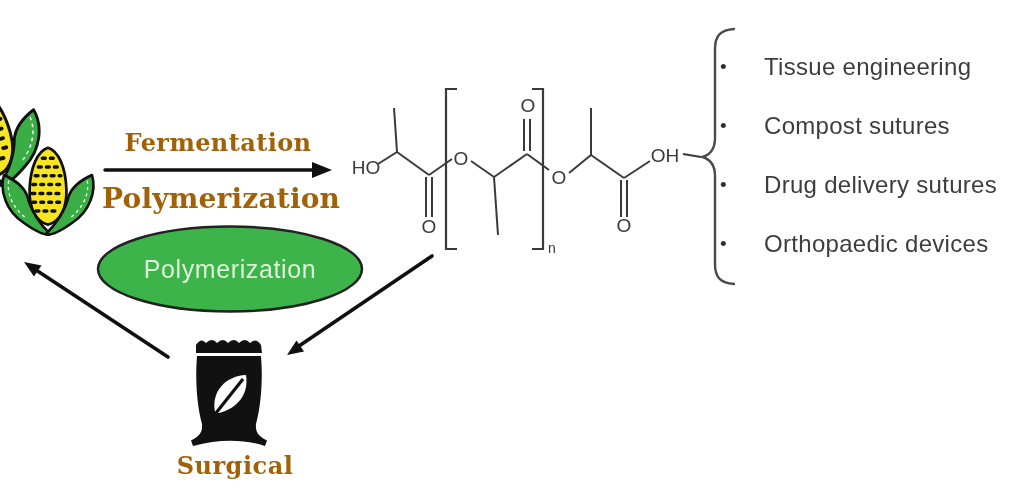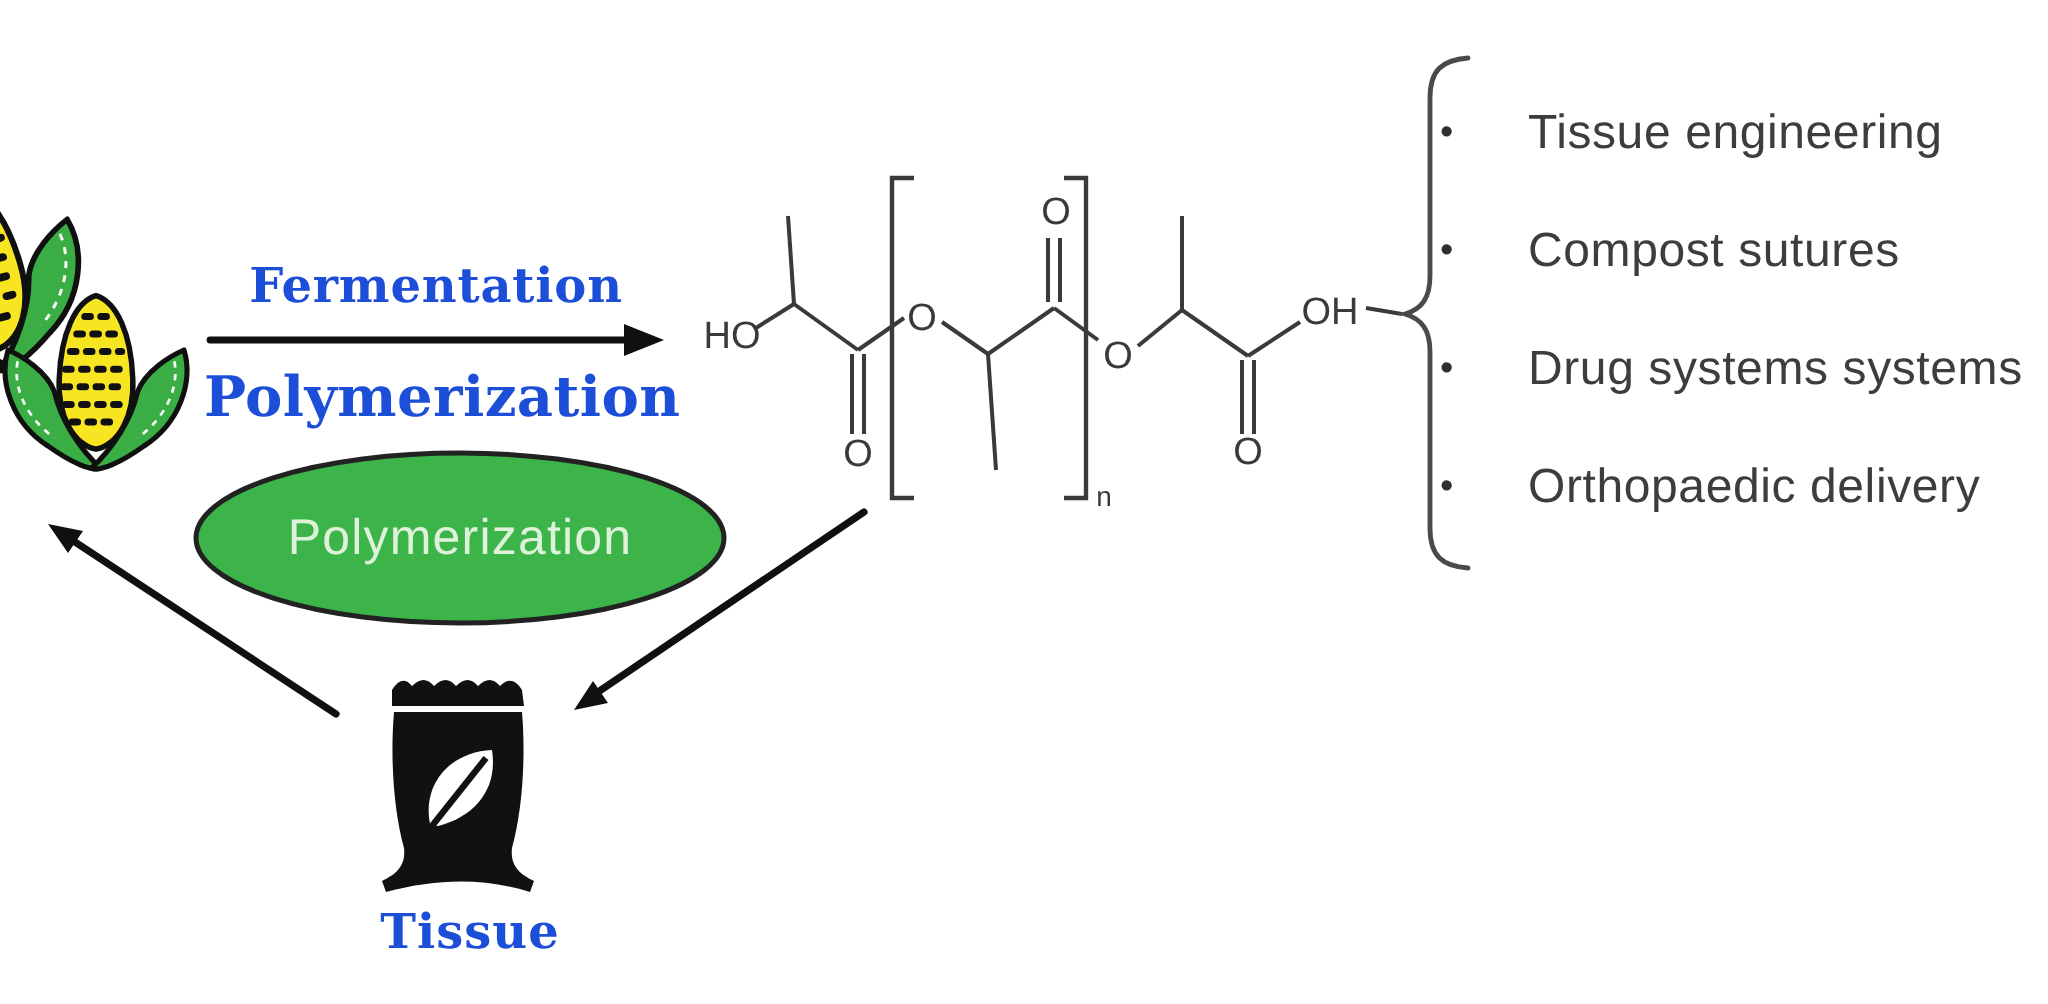--- a/index.html
+++ b/index.html
@@ -4,21 +4,21 @@
 <style>
   html,body{margin:0;padding:0;background:#ffffff;}
   body{width:1024px;height:502px;overflow:hidden;position:relative;
        font-family:"Liberation Sans",sans-serif;}
   .stage{position:absolute;left:0;top:0;width:1024px;height:502px;}
   svg.canvas{position:absolute;left:0;top:0;}
   svg text{font-family:"Liberation Sans",sans-serif;fill:#3a3a3a;}
   text.atom{font-size:19px;text-anchor:middle;}
   text.sub{font-size:14px;text-anchor:middle;}
   .serifb{font-family:"DejaVu Serif","Liberation Serif",serif;font-weight:bold;}
-  .lbl{position:absolute;text-align:center;color:#1d4ed8;}
+  .lbl{position:absolute;text-align:center;color:#a16207;}
   .ferm-lbl{left:104px;top:128px;width:228px;font-size:24px;letter-spacing:0.4px;}
   .poly-lbl{left:102px;top:182px;width:230px;font-size:28px;letter-spacing:0.2px;}
   .bio-lbl{position:absolute;left:98px;top:227px;width:264px;height:85px;
            display:flex;align-items:center;justify-content:center;
            font-size:25px;color:#ddf2d8;letter-spacing:0.6px;}
   .compost-lbl{left:158px;top:451px;width:154px;font-size:24px;letter-spacing:0.5px;}
   ul.apps{position:absolute;left:720px;top:54px;margin:0;padding:0;list-style:none;
           font-size:24px;color:#3d3d3d;letter-spacing:0.3px;}
   ul.apps li{display:flex;align-items:center;height:26px;line-height:26px;margin-bottom:33px;}
   ul.apps .dot{width:44px;font-size:19px;color:#2f2f2f;flex:none;}
@@ -115,33 +115,33 @@
       <path d="M13,23 L13,15 Q18,7 23,13 Q29,7 34,13 Q40,7 45,13 Q51,7 56,13 Q62,7 67,13 Q73,7 78,15 L79,23 Z" fill="#111111"></path>
       <path d="M14,26 C12,50 14,76 19,94 C20,103 15,107 8,110.5 L10,116 C36,109 60,109 82,116 L84,110.5 C77,107 72,103 73,94 C78,76 80,50 78,26 Z" fill="#111111"></path>
       <path d="M32,82 C28,62 42,46 63,45 C66,64 55,78 36,83 Z" fill="#ffffff"></path>
       <path d="M29,88 L60,49" stroke-width="3.2" fill="none" stroke="#111111"></path>
     </g>
   </svg>
 
   <div class="lbl serifb ferm-lbl">Fermentation</div>
   <div class="lbl serifb poly-lbl">Polymerization</div>
   <div class="bio-lbl">Polymerization</div>
-  <div class="lbl serifb compost-lbl">Tissue</div>
+  <div class="lbl serifb compost-lbl">Surgical</div>
 
   <ul class="apps">
     <li>
       <span class="dot">•</span>
       <span>Tissue engineering</span>
     </li>
     <li>
       <span class="dot">•</span>
       <span>Compost sutures</span>
     </li>
     <li>
       <span class="dot">•</span>
-      <span>Drug systems systems</span>
+      <span>Drug delivery sutures</span>
     </li>
     <li>
       <span class="dot">•</span>
-      <span>Orthopaedic delivery</span>
+      <span>Orthopaedic devices</span>
     </li>
   </ul>
 </div>
 
 </body></html>

